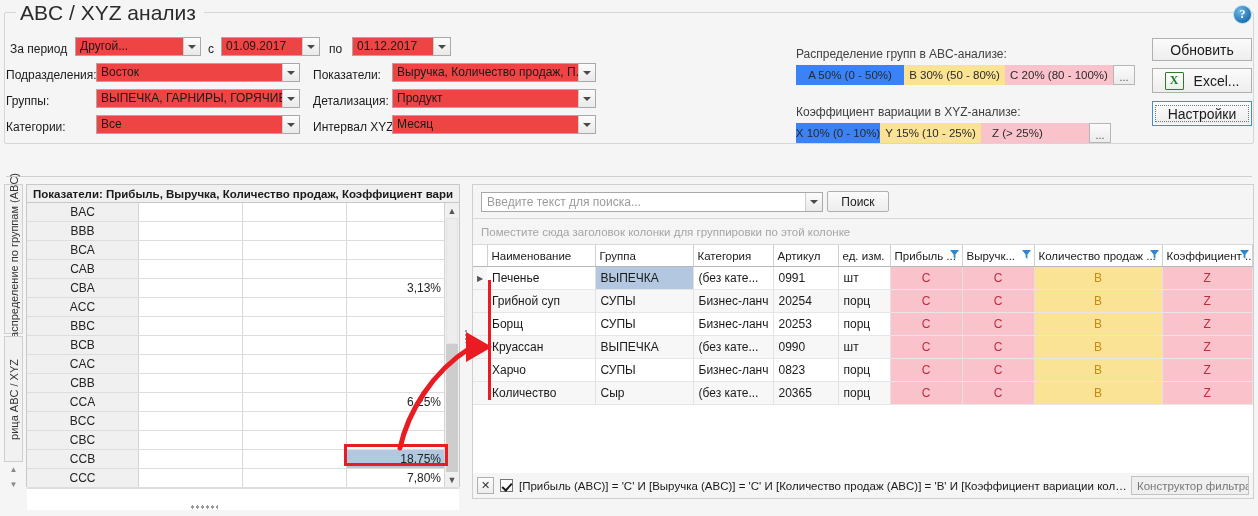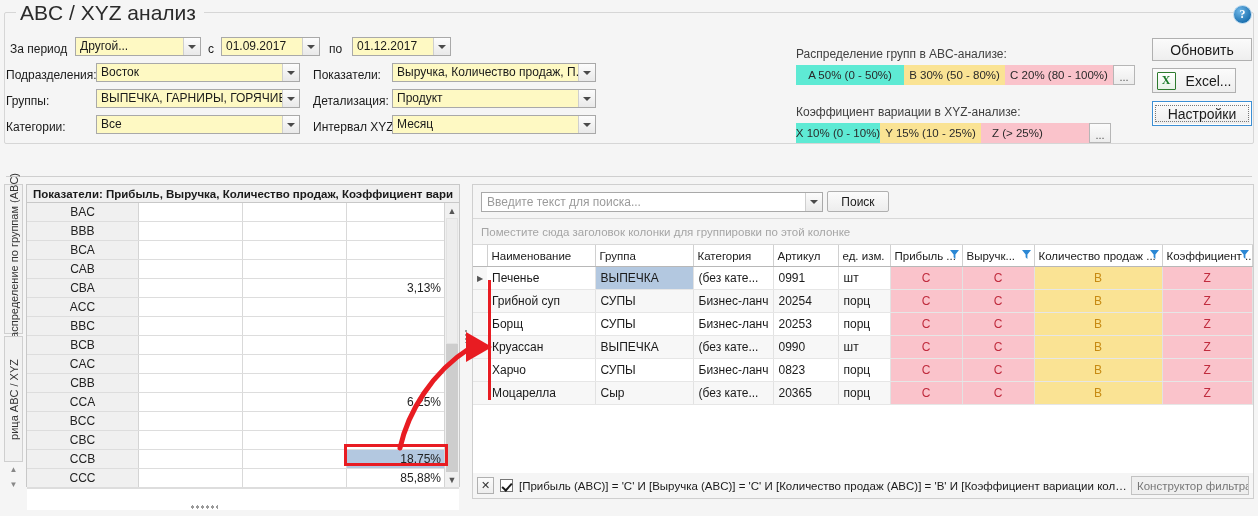--- a/index.html
+++ b/index.html
@@ -36,21 +36,21 @@
     color: #fff; font-size: 12px; font-weight: bold;
     text-align: center; line-height: 16px;
     font-family: "Liberation Serif", serif;
   }
 
   
   .lbl { position: absolute; font-size: 12px; color: #1a1a1a; white-space: nowrap; }
 
   .combo {
     position: absolute; height: 19px; box-sizing: border-box;
-    border: 1px solid #a9a9a9; background: #fef9c3;
+    border: 1px solid #a9a9a9; background: #ef4444;
     display: flex; align-items: center;
   }
   .combo .txt {
     flex: 1; padding-left: 4px; overflow: hidden; white-space: nowrap;
     font-size: 12px; color: #1a1a1a; line-height: 17px;
   }
   .combo .arrow {
     width: 16px; height: 17px; flex: 0 0 16px;
     background: linear-gradient(#fcfcfc, #e9e9e9);
     border-left: 1px solid #cfcfcf;
@@ -62,21 +62,21 @@
   }
 
   
   .legend-title { position: absolute; font-size: 12px; color: #404040; }
   .badgerow { position: absolute; display: flex; height: 20px; align-items: stretch; }
   .badge {
     display: flex; align-items: center; justify-content: center;
     font-size: 11.5px; color: #2a2a2a; padding: 0 6px; white-space: nowrap;
     box-sizing: border-box;
   }
-  .badge.a { background: #5eead4; text-align: right; }
+  .badge.a { background: #3b82f6; text-align: right; }
   .badge.b { background: #fae394; }
   .badge.c { background: #fac3cb; }
   .badge-ell {
     width: 22px; background: linear-gradient(#fbfbfb, #ececec);
     border: 1px solid #b6b6b6; box-sizing: border-box;
     display: flex; align-items: flex-end; justify-content: center;
     font-size: 11px; color: #555; padding-bottom: 1px;
   }
 
   
@@ -380,21 +380,21 @@
   <div class="badgerow" style="left:796px; top:123px;">
     <div class="badge a" style="width:84px;">X 10% (0 - 10%)</div>
     <div class="badge b" style="width:101px;">Y 15% (10 - 25%)</div>
     <div class="badge c" style="width:108px; justify-content:flex-start; padding-left:11px;">Z  (&gt; 25%)</div>
     <div class="badge-ell">...</div>
   </div>
 
   <div class="btn" style="left:1152px; top:38px; width:100px; height:23px;">
     <span>Обновить</span>
   </div>
-  <div class="btn" style="left:1152px; top:68px; width:84px; height:25px;">
+  <div class="btn" style="left:1152px; top:68px; width:100px; height:25px;">
     <span class="xl-icon"></span>
     <span>Excel...</span>
   </div>
   <div class="btn focus" style="left:1152px; top:101px; width:100px; height:25px;">
     <span class="inner">
         <span>Настройки</span>
       </span>
   </div>
 
   <div class="tabline"></div>
@@ -507,21 +507,21 @@
             <div class="mlabel">CCB</div>
             <div class="mcell c1"></div>
             <div class="mcell c2"></div>
             <div class="mcell c3 sel">18,75%</div>
             <div class="mfill"></div>
           </div>
           <div class="mrow">
             <div class="mlabel">CCC</div>
             <div class="mcell c1"></div>
             <div class="mcell c2"></div>
-            <div class="mcell c3">85,88%</div>
+            <div class="mcell c3">7,80%</div>
             <div class="mfill"></div>
           </div>
         </div>
       <div class="mrow-empty"></div>
       <div class="mscroll">
         <div class="arrowbox">▲</div>
         <div class="thumb"></div>
         <div class="track-low"></div>
         <div class="arrowbox" style="position:absolute;bottom:0;left:0;right:0;">▼</div>
       </div>
@@ -632,21 +632,21 @@
             <td class="plain">Бизнес-ланч</td>
             <td class="plain">0823</td>
             <td class="plain">порц</td>
             <td class="abcC">C</td>
             <td class="abcC">C</td>
             <td class="abcB">B</td>
             <td class="abcC">Z</td>
           </tr>
           <tr class="alt">
             <td class="indic"></td>
-            <td class="plain">Моцарелла</td>
+            <td class="plain">Количество</td>
             <td class="plain">Сыр</td>
             <td class="plain">(без кате...</td>
             <td class="plain">20365</td>
             <td class="plain">порц</td>
             <td class="abcC">C</td>
             <td class="abcC">C</td>
             <td class="abcB">B</td>
             <td class="abcC">Z</td>
           </tr>
         </tbody>

